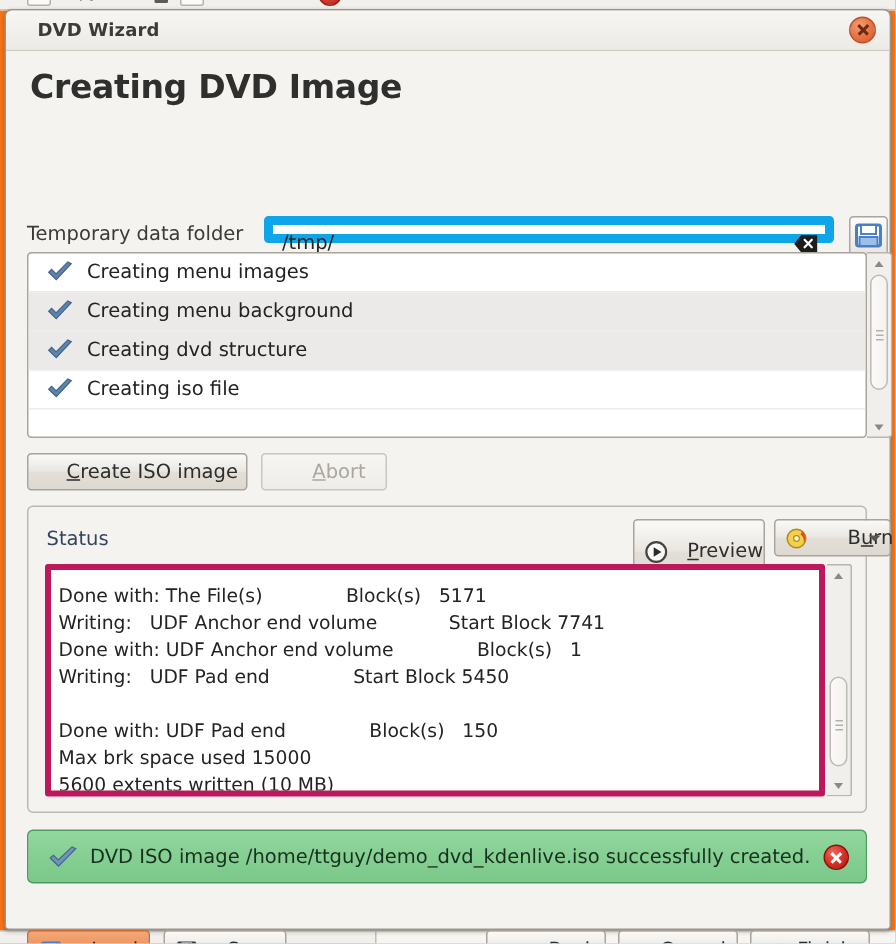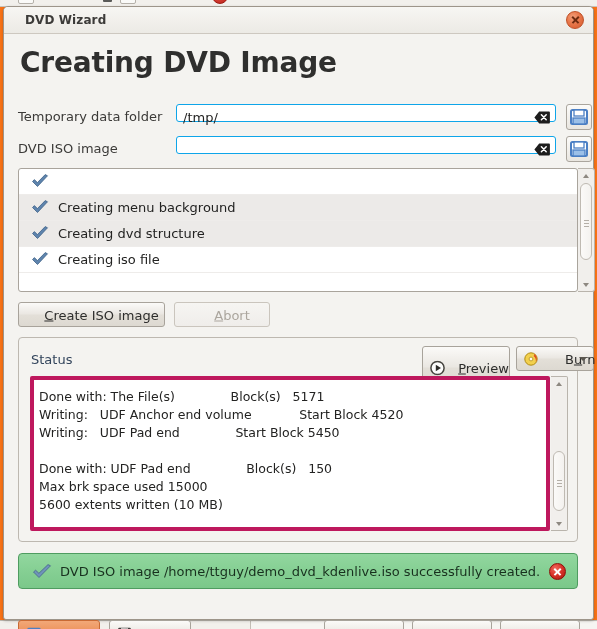--- a/index.html
+++ b/index.html
@@ -123,42 +123,42 @@
     background: #6d2b10;
   }
   .close-btn::before { transform: rotate(45deg); }
   .close-btn::after  { transform: rotate(-45deg); }
 
   .content { position: relative; }
 
   .page-title {
     position: absolute;
     left: 16px; top: 12px;
-    font-size: 28px;
+    font-size: 22px;
     font-weight: bold;
     color: #2f2f2e;
     letter-spacing: -0.2px;
   }
 
   
-  .frow { position: absolute; left: 14px; height: 26px; }
+  .frow { position: absolute; left: 14px; height: 26px; margin-top: 40px; }
   .flabel {
     position: absolute;
     left: 0; top: 5px;
     font-size: 13px;
     color: #3b3a38;
     white-space: nowrap;
   }
   .fieldwrap {
     position: absolute;
     left: 158px;
     width: 380px;
     height: 18px;
     background: #ffffff;
-    border: 1px solid #0ea5e9;
+    border: 6px solid #0ea5e9;
     border-radius: 3px;
     box-sizing: border-box;
   }
   .fieldwrap .fval {
     position: absolute;
     left: 6px; top: 5px;
     font-size: 13px;
     color: #232322;
     white-space: nowrap;
     overflow: hidden;
@@ -270,21 +270,21 @@
   .btn.disabled {
     color: #aba69e;
     background: linear-gradient(to bottom, #f6f5f2, #efedea);
     border-color: #cac5bd;
     cursor: default;
   }
   .btn .blabel { position: relative; top: 50%; transform: translateY(-50%); display: inline-block; }
   u { text-decoration: underline; }
 
   #btn-create { left: 14px; top: 268px; width: 147px; height: 25px; }
-  #btn-abort  { left: 170px; top: 268px; width: 96px;  height: 25px; }
+  #btn-abort  { left: 170px; top: 268px; width: 84px;  height: 25px; }
 
   
   .group {
     position: absolute;
     left: 14px; top: 303px;
     width: 560px; height: 205px;
     background: #f4f3f0;
     border: 1px solid #bdb8b0;
     border-radius: 4px;
     box-sizing: border-box;
@@ -474,20 +474,21 @@
             <rect x="6" y="13" width="12" height="6" fill="#9cc0e8" stroke="#4b7fc4" stroke-width="1.3"></rect>
           </svg>
         </div>
       </div>
 
       <div class="listbox">
         <div class="litem">
           <svg class="check" viewBox="0 0 18 16">
               <path d="M1.5 7.5 L6.5 12.5 L16.5 1.8 L14.2 0.6 L6.4 8.6 L3.4 5.6 Z" fill="#5e84ad" stroke="#3f6288" stroke-width="0.8"></path>
             </svg>
+          <div class="ltext">Creating menu images</div>
         </div>
         <div class="litem alt">
           <svg class="check" viewBox="0 0 18 16">
               <path d="M1.5 7.5 L6.5 12.5 L16.5 1.8 L14.2 0.6 L6.4 8.6 L3.4 5.6 Z" fill="#5e84ad" stroke="#3f6288" stroke-width="0.8"></path>
             </svg>
           <div class="ltext">Creating menu background</div>
         </div>
         <div class="litem alt">
           <svg class="check" viewBox="0 0 18 16">
               <path d="M1.5 7.5 L6.5 12.5 L16.5 1.8 L14.2 0.6 L6.4 8.6 L3.4 5.6 Z" fill="#5e84ad" stroke="#3f6288" stroke-width="0.8"></path>
@@ -539,21 +540,22 @@
             <circle cx="7" cy="7.5" r="1.9" fill="#fdfbf0" stroke="#b08b14" stroke-width="0.8"></circle>
             <path d="M10.5 2.2 C12.8 4.6 13.6 7.8 11.8 10.6 C12.2 8.2 11.6 6.0 9.6 4.6 C10.4 3.9 10.7 3.1 10.5 2.2 Z" fill="#e04a22"></path>
           </svg>
           <span class="blabel" style="margin-left:28px;"><span>B</span><u>u</u><span>rn</span></span>
           <span class="caret"></span>
         </div>
 
         <div class="logbox">
           <div class="logline clipped"></div>
           <div class="logline">Done with: The File(s)              Block(s)   5171</div>
-          <div class="logline">Writing:   UDF Anchor end volume            Start Block 4520</div>
+          <div class="logline">Writing:   UDF Anchor end volume            Start Block 7741</div>
+          <div class="logline">Done with: UDF Anchor end volume              Block(s)   1</div>
           <div class="logline">Writing:   UDF Pad end              Start Block 5450</div>
           <div class="logline"></div>
           <div class="logline">Done with: UDF Pad end              Block(s)   150</div>
           <div class="logline">Max brk space used 15000</div>
           <div class="logline">5600 extents written (10 MB)</div>
         </div>
         <div class="log-scroll">
           <div class="sb-arrow up">
               <i></i>
             </div>

